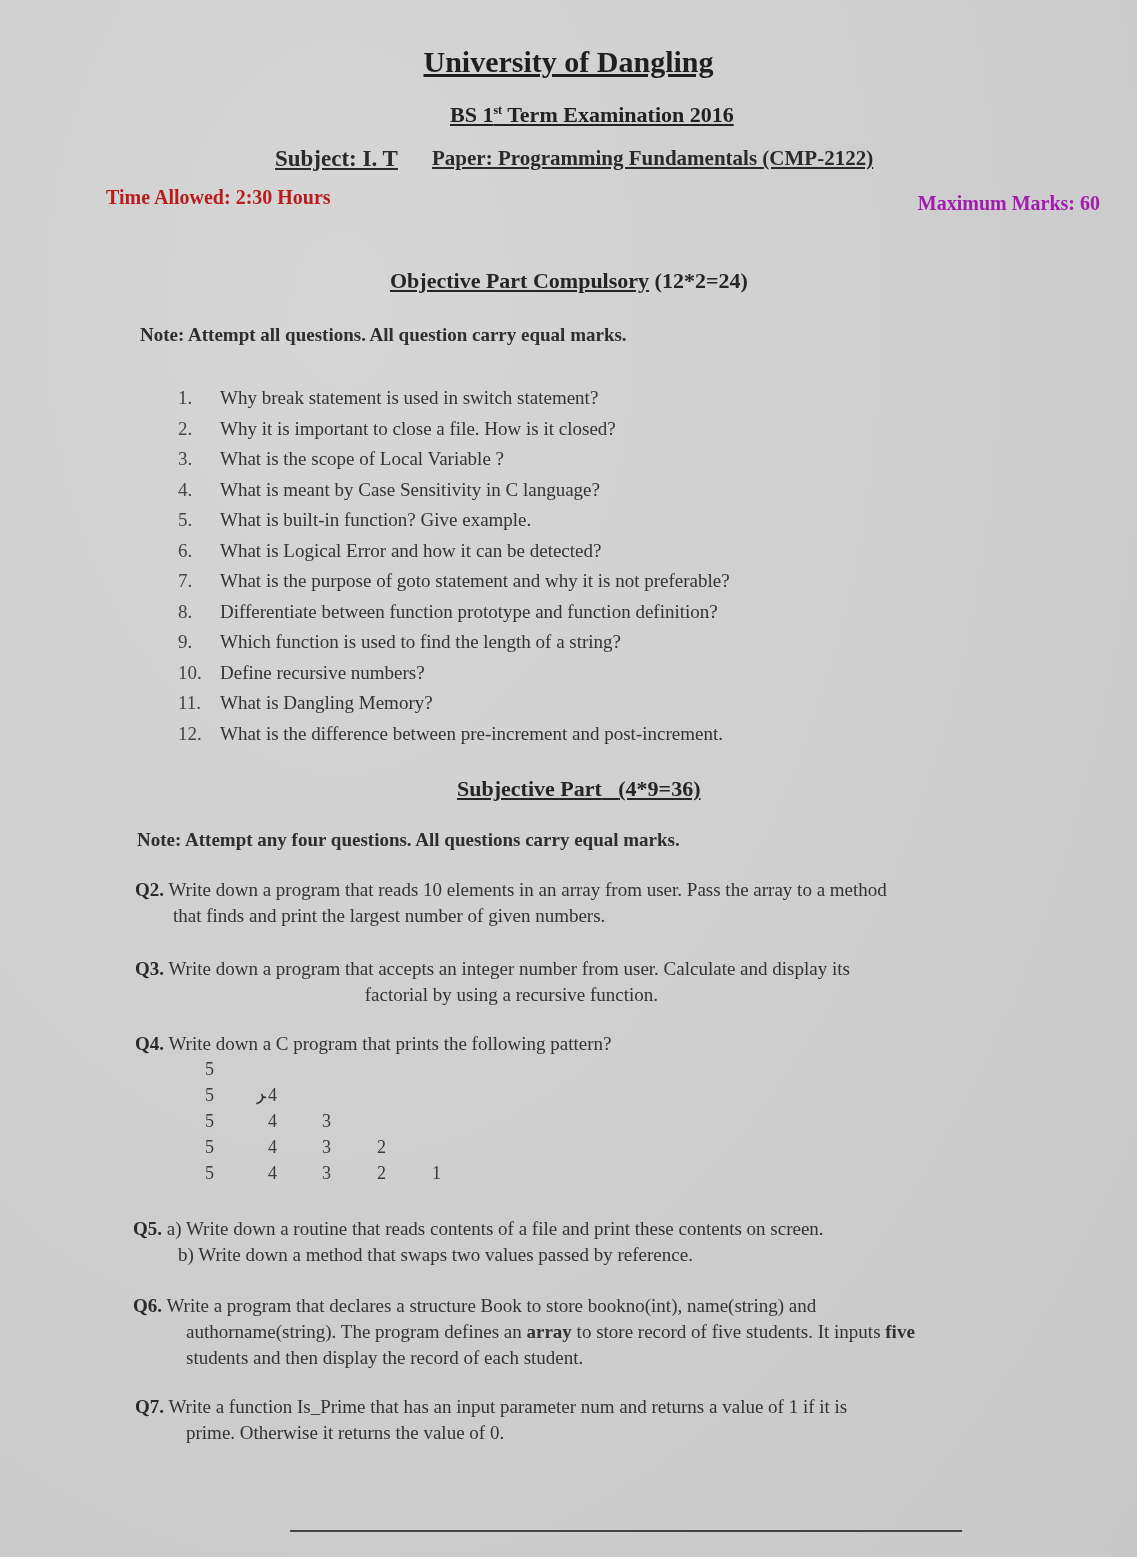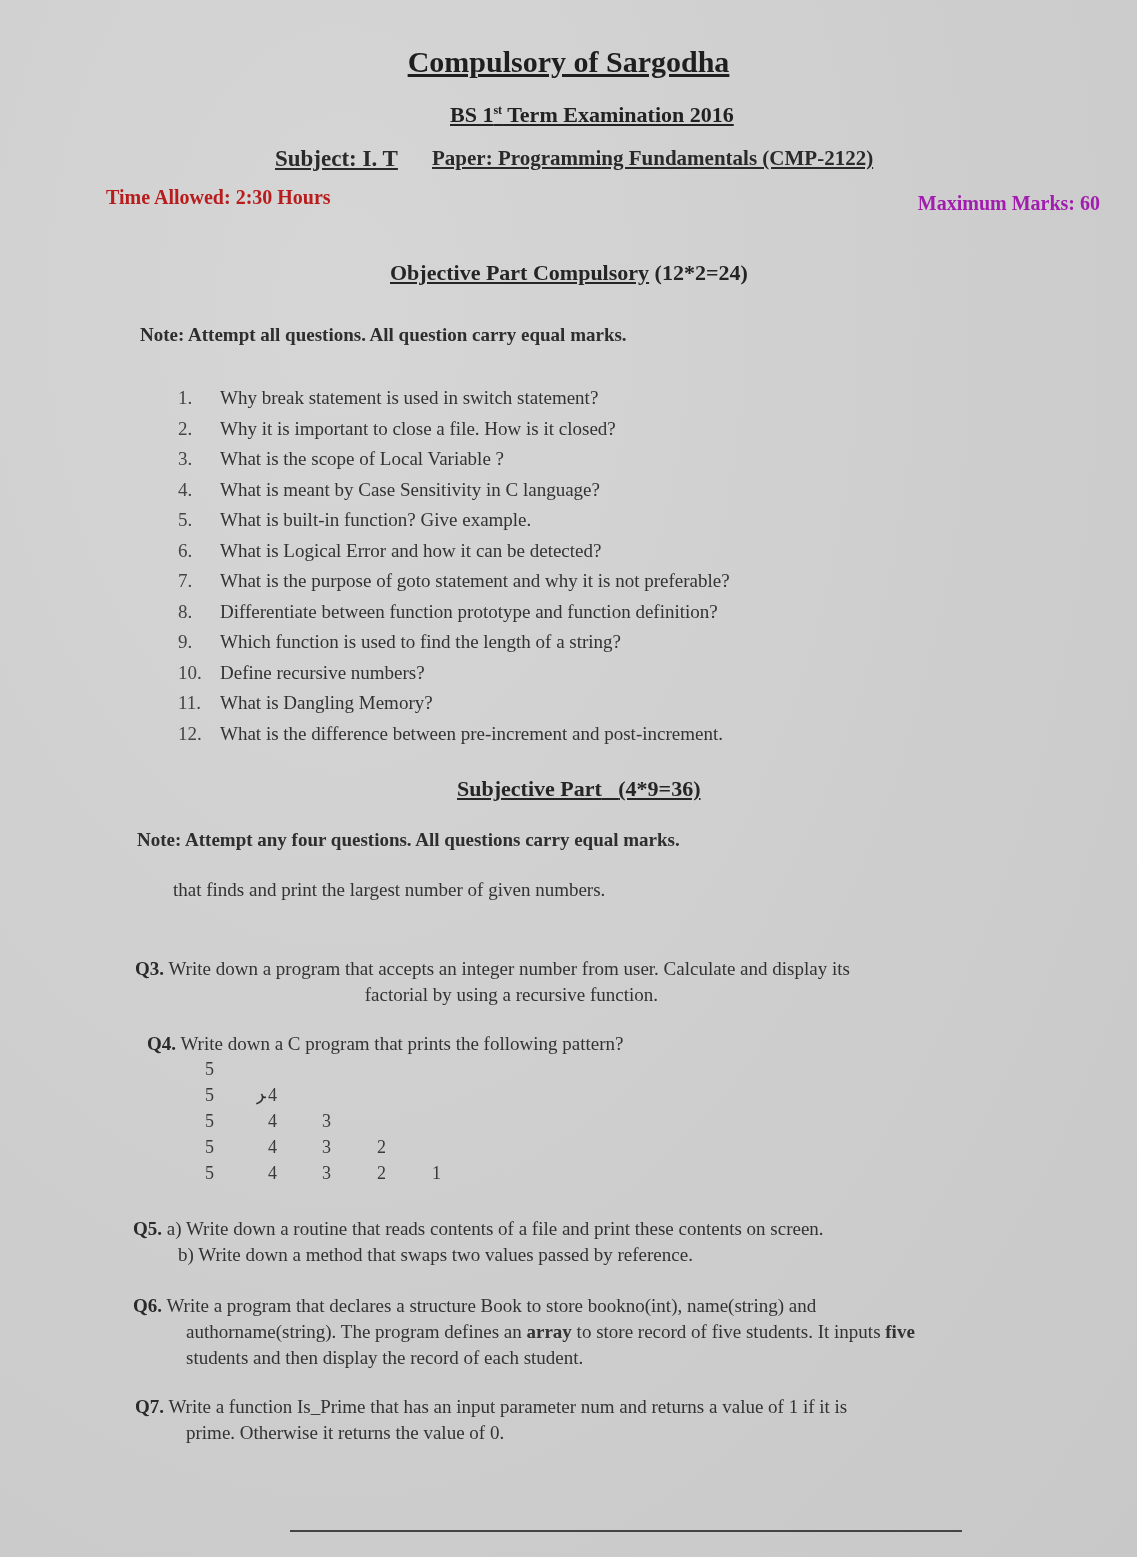--- a/index.html
+++ b/index.html
@@ -136,33 +136,33 @@
       left: 290px;
       top: 1530px;
       width: 672px;
       height: 2px;
       background: #444;
     }
   </style>
 </head>
 <body>
 
-<div class="abs header-title" style="left:0;width:1137px;transform:none;">Compulsory of Sargodha</div>
+<div class="abs header-title" style="left:0;width:1137px;transform:none;">University of Dangling</div>
 
 <div class="abs header-sub">
   <span>BS 1</span><sup>st</sup><span> Term Examination 2016</span>
 </div>
 
 <div class="abs subject">Subject: I. T</div>
 <div class="abs paper">Paper: Programming Fundamentals (CMP-2122)</div>
 
 <div class="abs time">Time Allowed: 2:30 Hours</div>
 <div class="abs marks">Maximum Marks: 60</div>
 
-<div class="abs section-head" style="left:390px; top:260px;">
+<div class="abs section-head" style="left:390px; top:268px;">
   <span class="u">Objective Part Compulsory</span><span> (12*2=24)</span>
 </div>
 
 <div class="abs note" style="left:140px; top:324px;">Note: Attempt all questions. All question carry equal marks.</div>
 
 <ol class="abs obj-list">
   <li>
       <span class="num">1.</span>
       <span>Why break statement is used in switch statement?</span>
     </li>
@@ -212,29 +212,30 @@
     </li>
 </ol>
 
 <div class="abs section-head" style="left:457px; top:776px; text-decoration:underline;">
   <span>Subjective Part</span>&nbsp;&nbsp;&nbsp;<span>(4*9=36)</span>
 </div>
 
 <div class="abs note" style="left:137px; top:829px;">Note: Attempt any four questions. All questions carry equal marks.</div>
 
 <div class="abs q" style="left:135px; top:877px;">
+  <div><span class="qn">Q2.</span><span> Write down a program that reads 10 elements in an array from user. Pass the array to a method</span></div>
   <div class="cont">that finds and print the largest number of given numbers.</div>
 </div>
 
 <div class="abs q" style="left:135px; top:956px;text-align:center;">
   <div><span class="qn">Q3.</span><span> Write down a program that accepts an integer number from user. Calculate and display its</span></div>
   <div class="cont">factorial by using a recursive function.</div>
 </div>
 
-<div class="abs q" style="left:147px; top:1031px;">
+<div class="abs q" style="left:135px; top:1031px;">
   <div><span class="qn">Q4.</span><span> Write down a C program that prints the following pattern?</span></div>
 </div>
 
 <div class="abs pattern">
   <div class="row">
     <span class="cell" style="left:0">5</span>
   </div>
   <div class="row">
     <span class="cell" style="left:0">5</span>
     <span class="mark-scribble">ﺮ</span>

